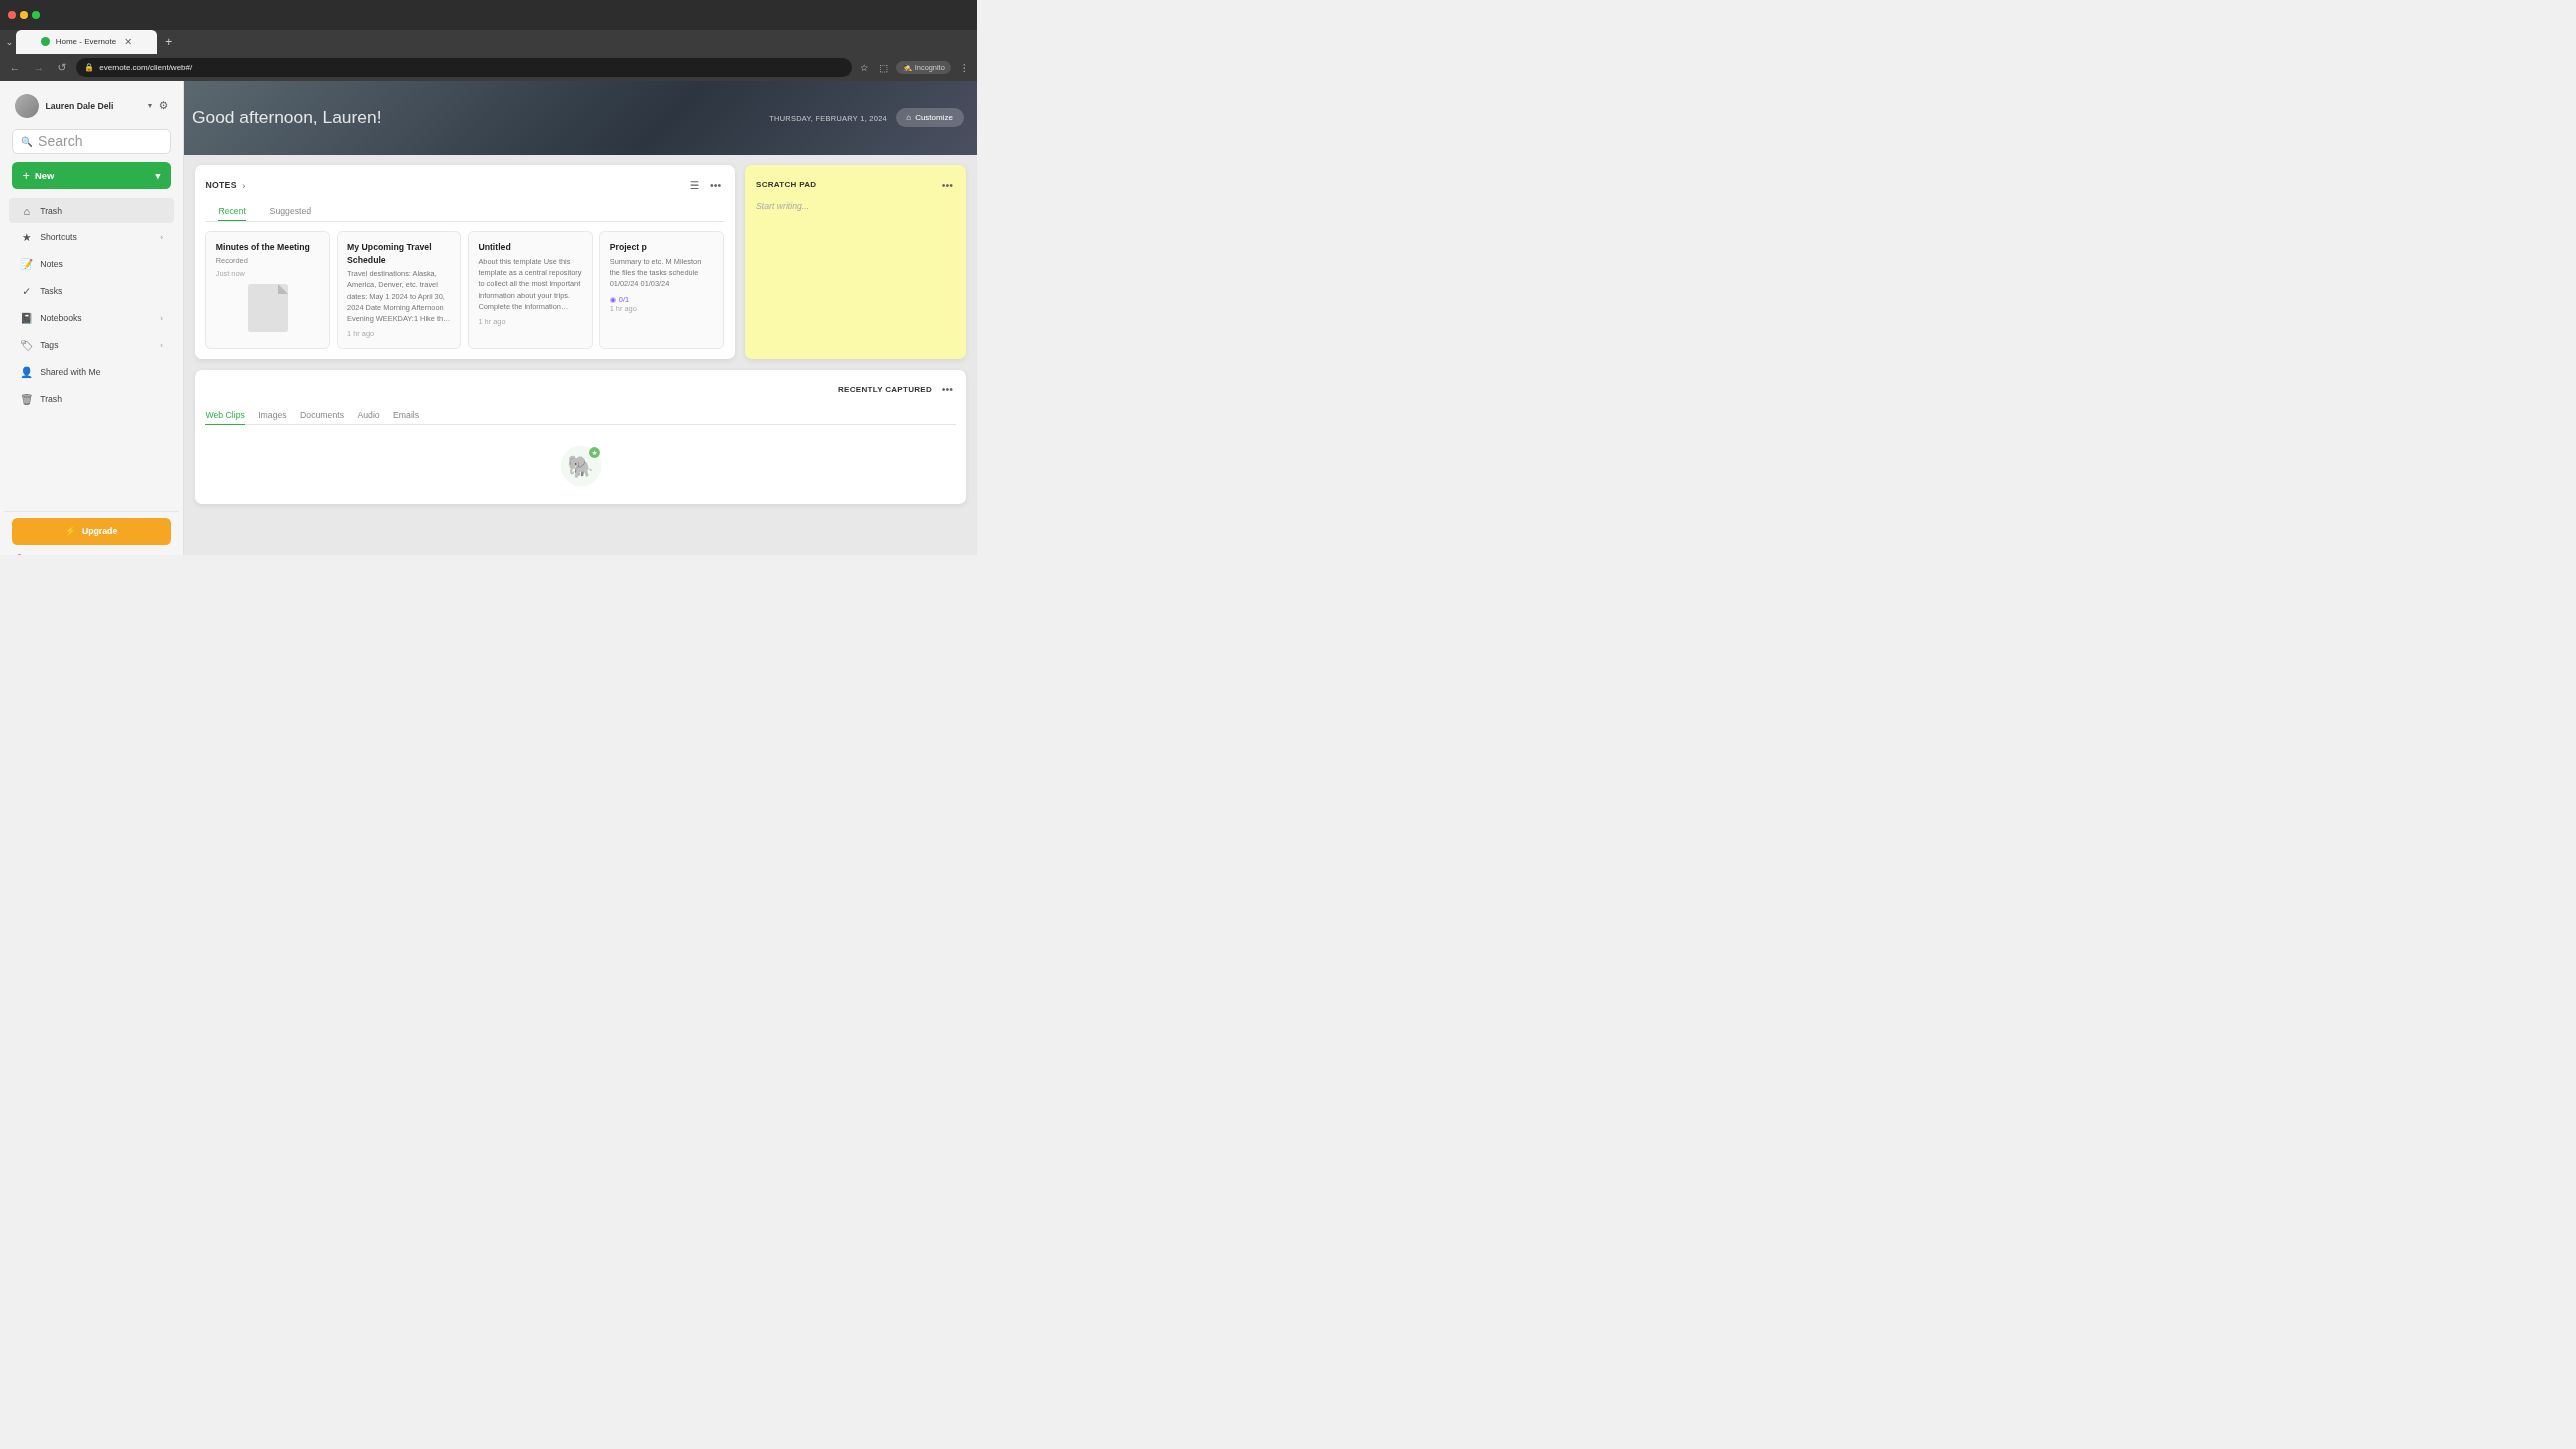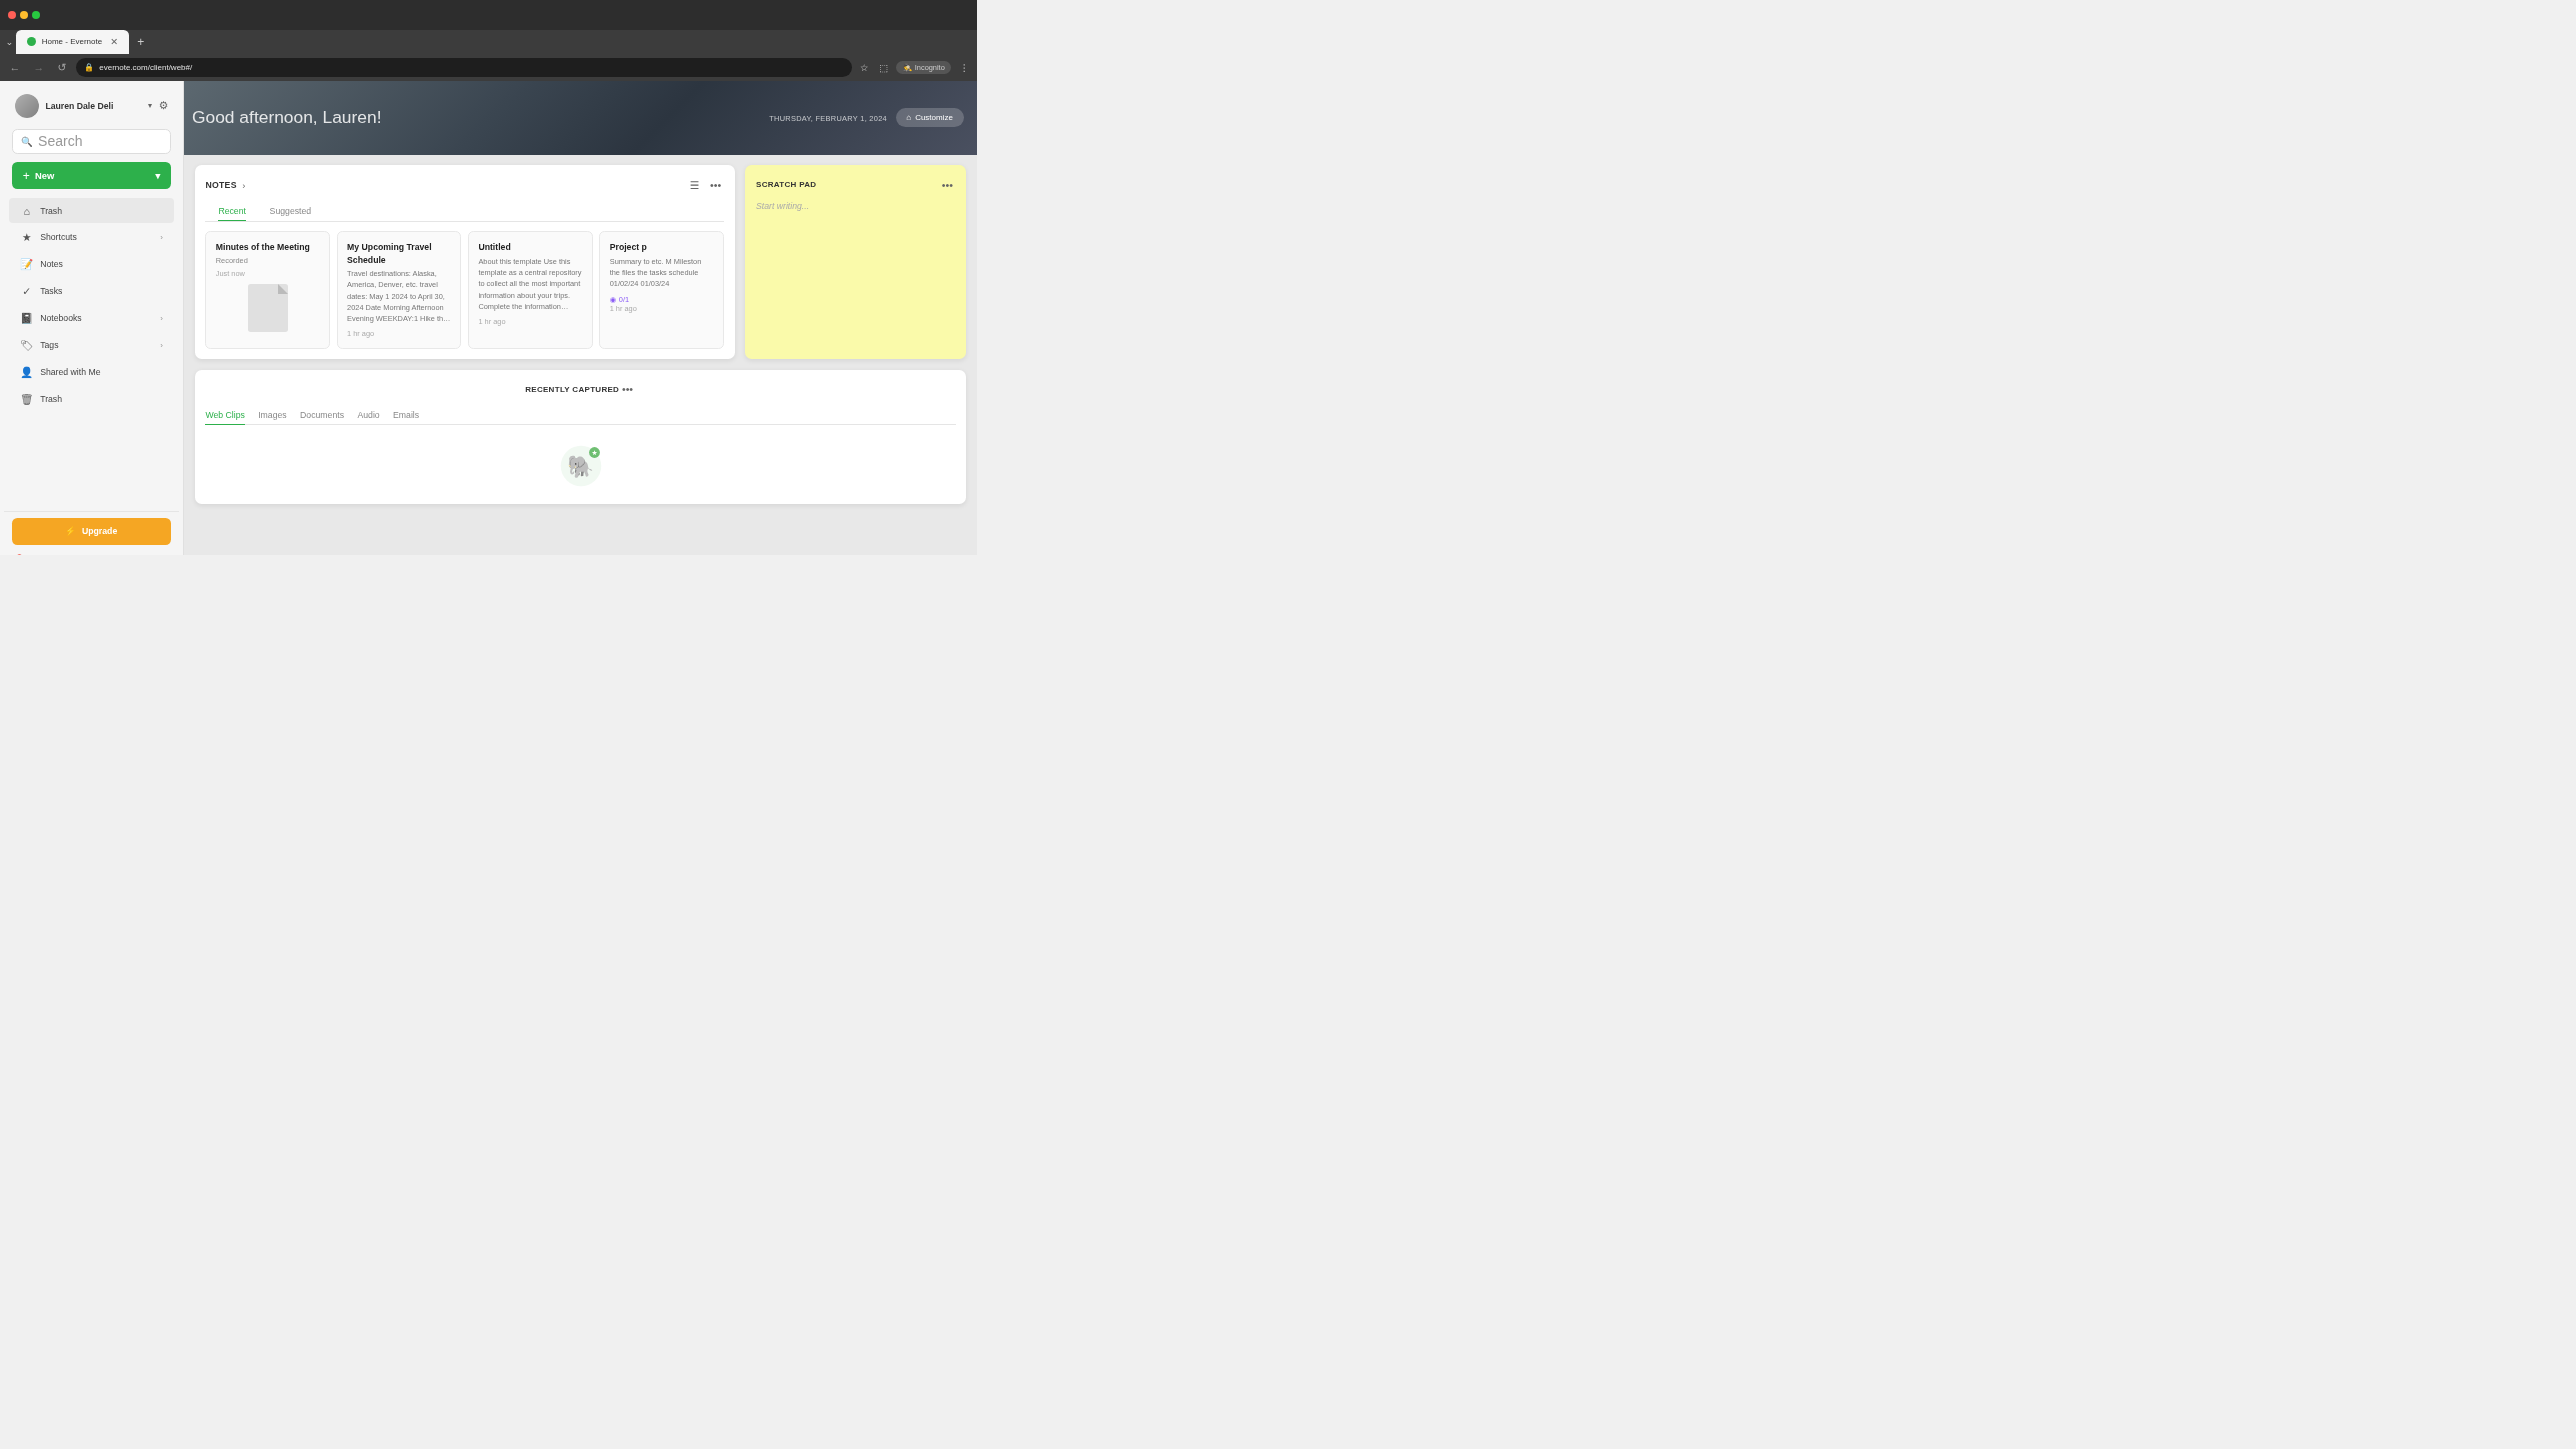--- a/index.html
+++ b/index.html
@@ -1,21 +1,21 @@
 <!DOCTYPE html>
 <html style="font-size:10.7px"><head>
   <meta charset="utf-8">
   <style>
     * { box-sizing: border-box; margin: 0; padding: 0; }
     body { font-family: -apple-system, BlinkMacSystemFont, 'Segoe UI', sans-serif; background: #f0f0f0; width: 977px; height: 555px; overflow: hidden; }
 
     
     .browser-chrome { background: #2d2d2d; height: 29.5px; display: flex; align-items: center; padding: 0 8px; gap: 5.4px; }
     .browser-tabs { background: #3c3c3c; height: 24px; display: flex; align-items: center; padding: 0 5.4px; gap: 2.7px; }
-    .tab-active { background: #f5f5f5; border-radius: 5.4px 5.4px 0 0; padding: 4px 11px; display: flex; align-items: center; gap: 5.4px; font-size: 8px; color: #333; height: 24px; }
+    .tab-active { background: #f5f5f5; border-radius: 5.4px 5.4px 0 0; padding: 4px 25px; display: flex; align-items: center; gap: 5.4px; font-size: 8px; color: #333; height: 24px; }
     .tab-favicon { width: 9.4px; height: 9.4px; background: #2db04b; border-radius: 50%; flex-shrink: 0; }
     .tab-close { font-size: 9.4px; color: #666; cursor: pointer; margin-left: 2.7px; }
     .tab-new { background: none; border: none; color: #ccc; font-size: 12px; cursor: pointer; padding: 2.7px 5.4px; }
 
     
     .address-bar-row { background: #3c3c3c; height: 27px; display: flex; align-items: center; padding: 2.7px 5.4px; gap: 5.4px; }
     .nav-btn { background: none; border: none; color: #ccc; font-size: 10.7px; cursor: pointer; padding: 2.7px 4px; opacity: 0.7; }
     .address-bar { flex: 1; background: #1e1e1e; border-radius: 13.4px; height: 19px; display: flex; align-items: center; padding: 0 8px; gap: 5.4px; }
     .address-text { color: #e0e0e0; font-size: 8px; }
     .browser-actions { display: flex; align-items: center; gap: 5.4px; color: #ccc; font-size: 9.4px; }
@@ -92,21 +92,21 @@
     .note-badge { display: flex; align-items: center; gap: 2.7px; font-size: 7.4px; color: #8b5cf6; margin-top: 2.7px; }
 
     
     .scratch-pad { background: #fafaaa; border-radius: 6.7px; width: 221px; padding: 10.7px; box-shadow: 0 1.3px 5.4px rgba(0,0,0,0.08); flex-shrink: 0; }
     .scratch-header { display: flex; align-items: center; justify-content: space-between; margin-bottom: 8px; }
     .scratch-title { font-size: 8px; font-weight: 700; color: #333; letter-spacing: 0.3px; }
     .scratch-body { font-size: 8.7px; color: #aaa; font-style: italic; }
 
     
     .captured-widget { background: white; border-radius: 6.7px; margin: 0 10.7px 10.7px; padding: 10.7px; box-shadow: 0 1.3px 5.4px rgba(0,0,0,0.08); }
-    .captured-header { display: flex; align-items: center; justify-content: center; margin-bottom: 8px; }
+    .captured-header { display: flex; align-items: center; justify-content: flex-end; margin-bottom: 8px; gap: 7px; }
     .captured-title { font-size: 8px; font-weight: 700; color: #333; letter-spacing: 0.3px; }
     .captured-tabs { display: flex; gap: 13.4px; border-bottom: 0.7px solid #e5e5e5; }
     .captured-tab { padding: 4px 0; font-size: 8.7px; color: #888; cursor: pointer; border-bottom: 1.3px solid transparent; margin-bottom: -0.7px; }
     .captured-tab.active { color: #2db04b; border-bottom-color: #2db04b; font-weight: 500; }
 
     .captured-content { padding-top: 13.4px; display: flex; justify-content: center; }
     .captured-empty-illustration { display: flex; align-items: center; justify-content: center; }
 
     
     ::-webkit-scrollbar { width: 4px; }

